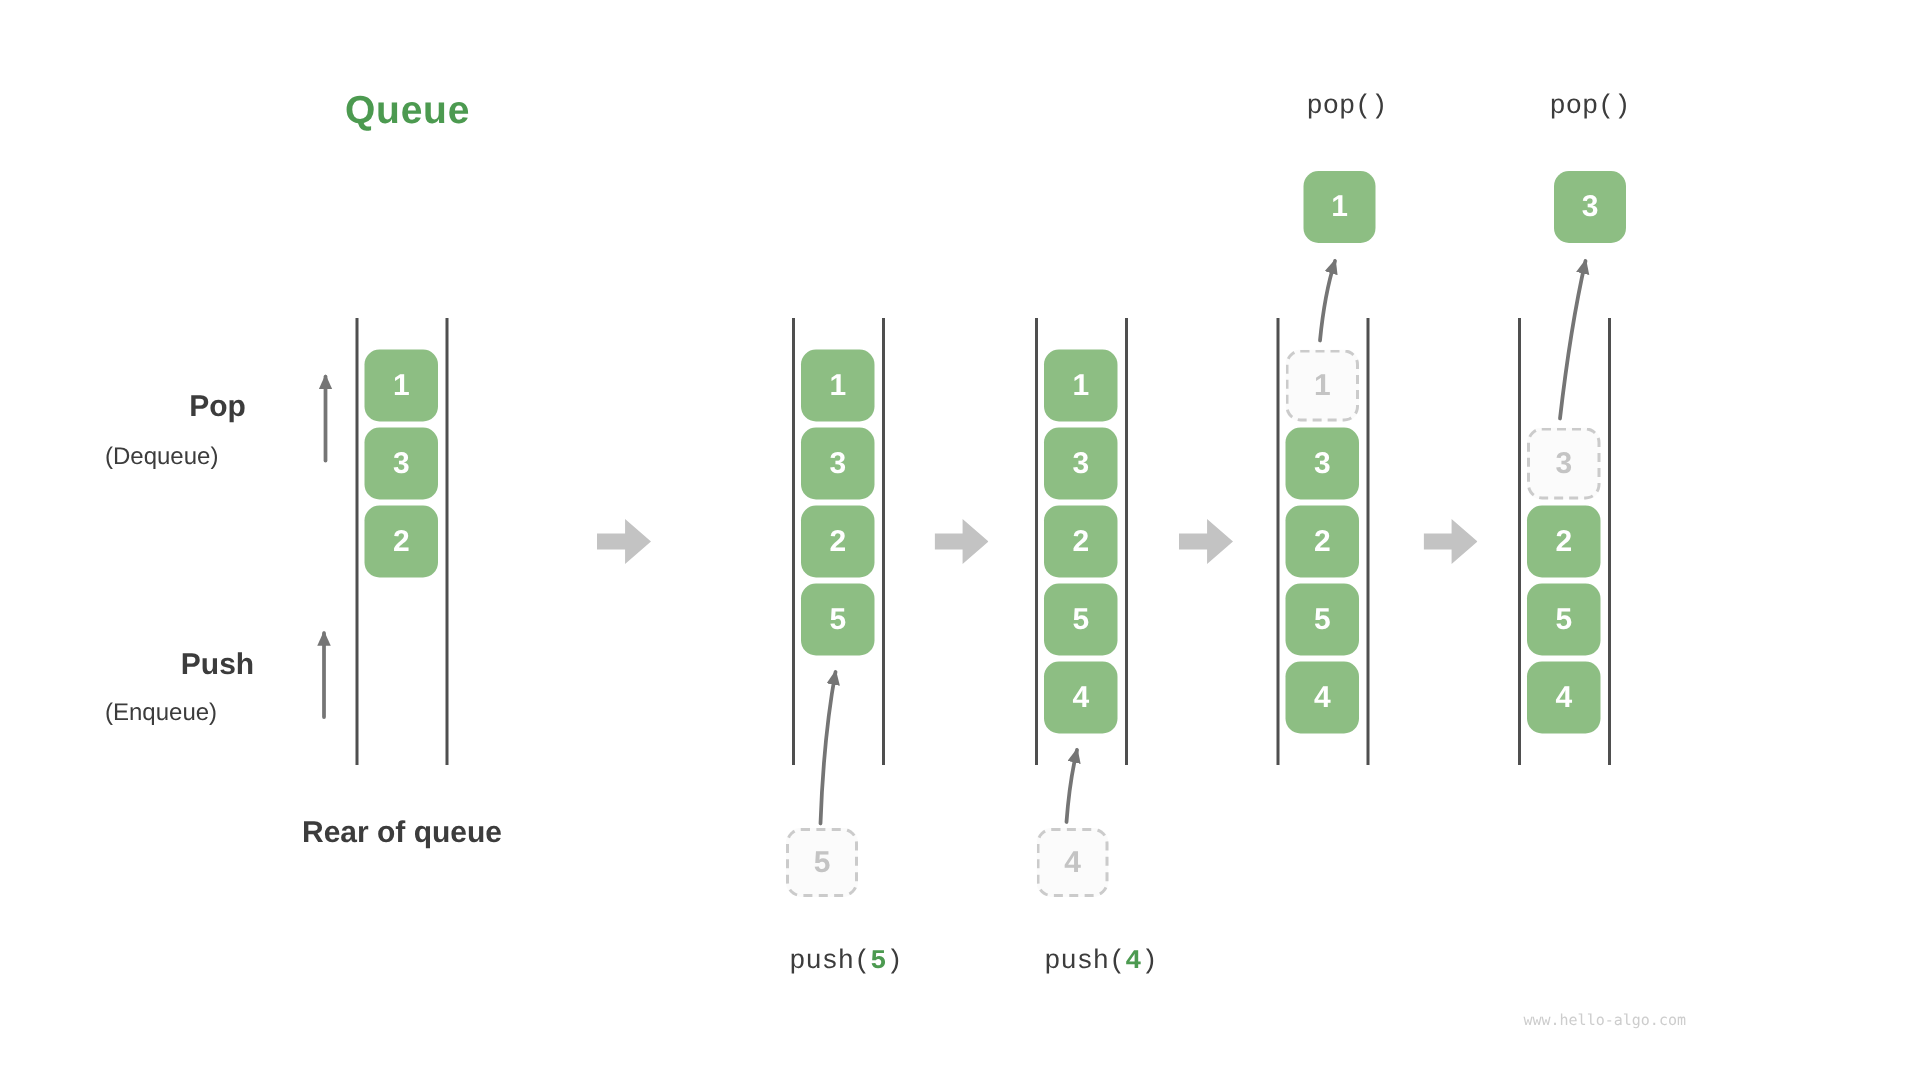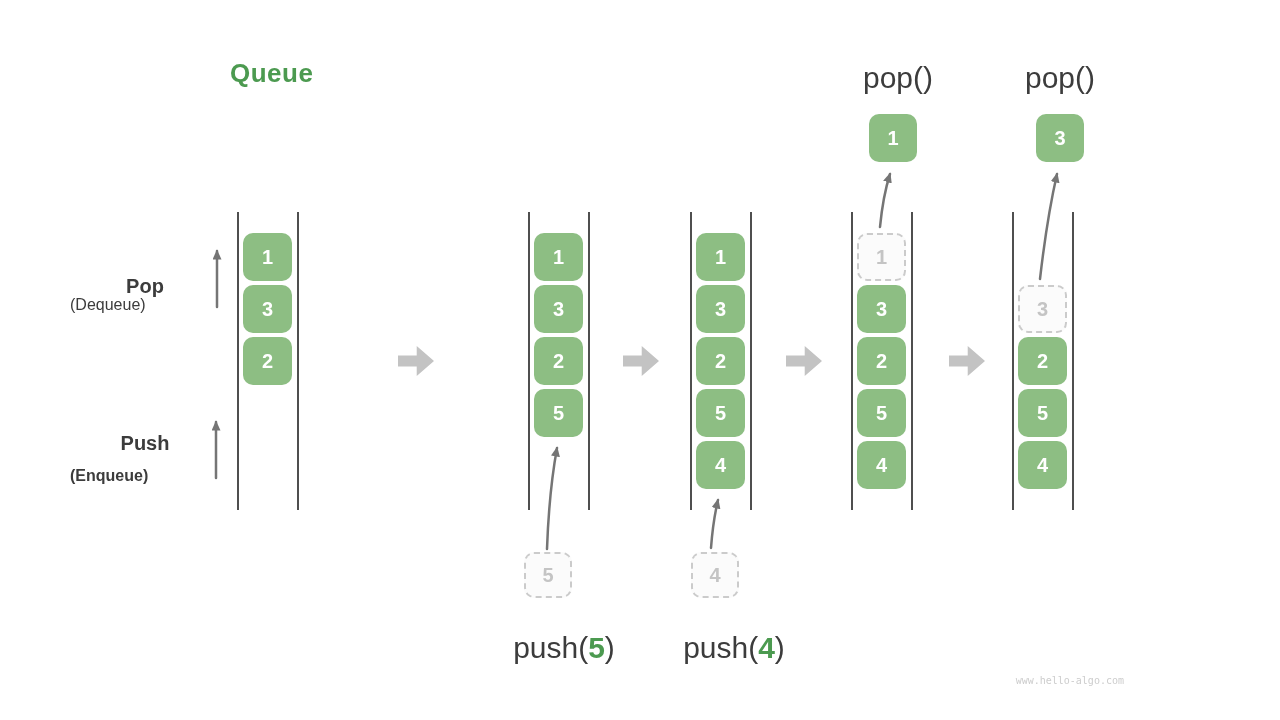--- a/index.html
+++ b/index.html
@@ -45,22 +45,22 @@
   .ghost-box {
     position:absolute; width:48px; height:46px;
     box-sizing:border-box; border-radius:10px;
     background:var(--ghost-bg); border:2px dashed var(--ghost-border);
     color:var(--ghost-text); font-size:20px; font-weight:bold;
     display:flex; align-items:center; justify-content:center;
   }
 
   .op-label {
     position:absolute; width:120px; text-align:center;
-    font-family:Liberation Sans, sans-serif;
-    font-size:30px; color:var(--text-dark);
+    font-family:Liberation Mono, monospace;
+    font-size:18px; color:var(--text-dark);
   }
   .op-label .arg { color:var(--green-accent); font-weight:bold; }
 
   .block-arrow {
     position:absolute; width:36px; height:30px;
     background:var(--block-arrow);
     clip-path:polygon(0 32%, 52% 32%, 52% 0, 100% 50%, 52% 100%, 52% 68%, 0 68%);
   }
 
   .watermark {
@@ -70,25 +70,26 @@
   }
   svg.overlay { position:absolute; left:0; top:0; pointer-events:none; }
   svg.overlay path, svg.overlay line { stroke:var(--arrow); stroke-width:2.5; fill:none; stroke-linecap:round; }
 </style>
 </head>
 <body>
 
 <div class="stage">
 
   <div class="abs title" style="left:230px; top:58px;">Queue</div>
+  <div class="abs big-label" style="left:168px; top:544px;">Rear of queue</div>
 
-  <div class="abs side-label-bold" style="left:70px; top:260px;margin-top:15px;">Pop</div>
+  <div class="abs side-label-bold" style="left:70px; top:260px;">Pop</div>
   <div class="abs side-label-reg" style="left:70px; top:296px;">(Dequeue)</div>
   <div class="abs side-label-bold" style="left:70px; top:432px;text-align:center;">Push</div>
-  <div class="abs side-label-reg" style="left:70px; top:467px;font-weight:bold;">(Enqueue)</div>
+  <div class="abs side-label-reg" style="left:70px; top:467px;">(Enqueue)</div>
 
   <div class="queue-col" style="left:237px;">
     <div class="rail left"></div>
     <div class="rail right"></div>
     <div class="cell" style="top:21px">1</div>
     <div class="cell" style="top:73px">3</div>
     <div class="cell" style="top:125px">2</div>
   </div>
 
   <div class="queue-col" style="left:528px;">

